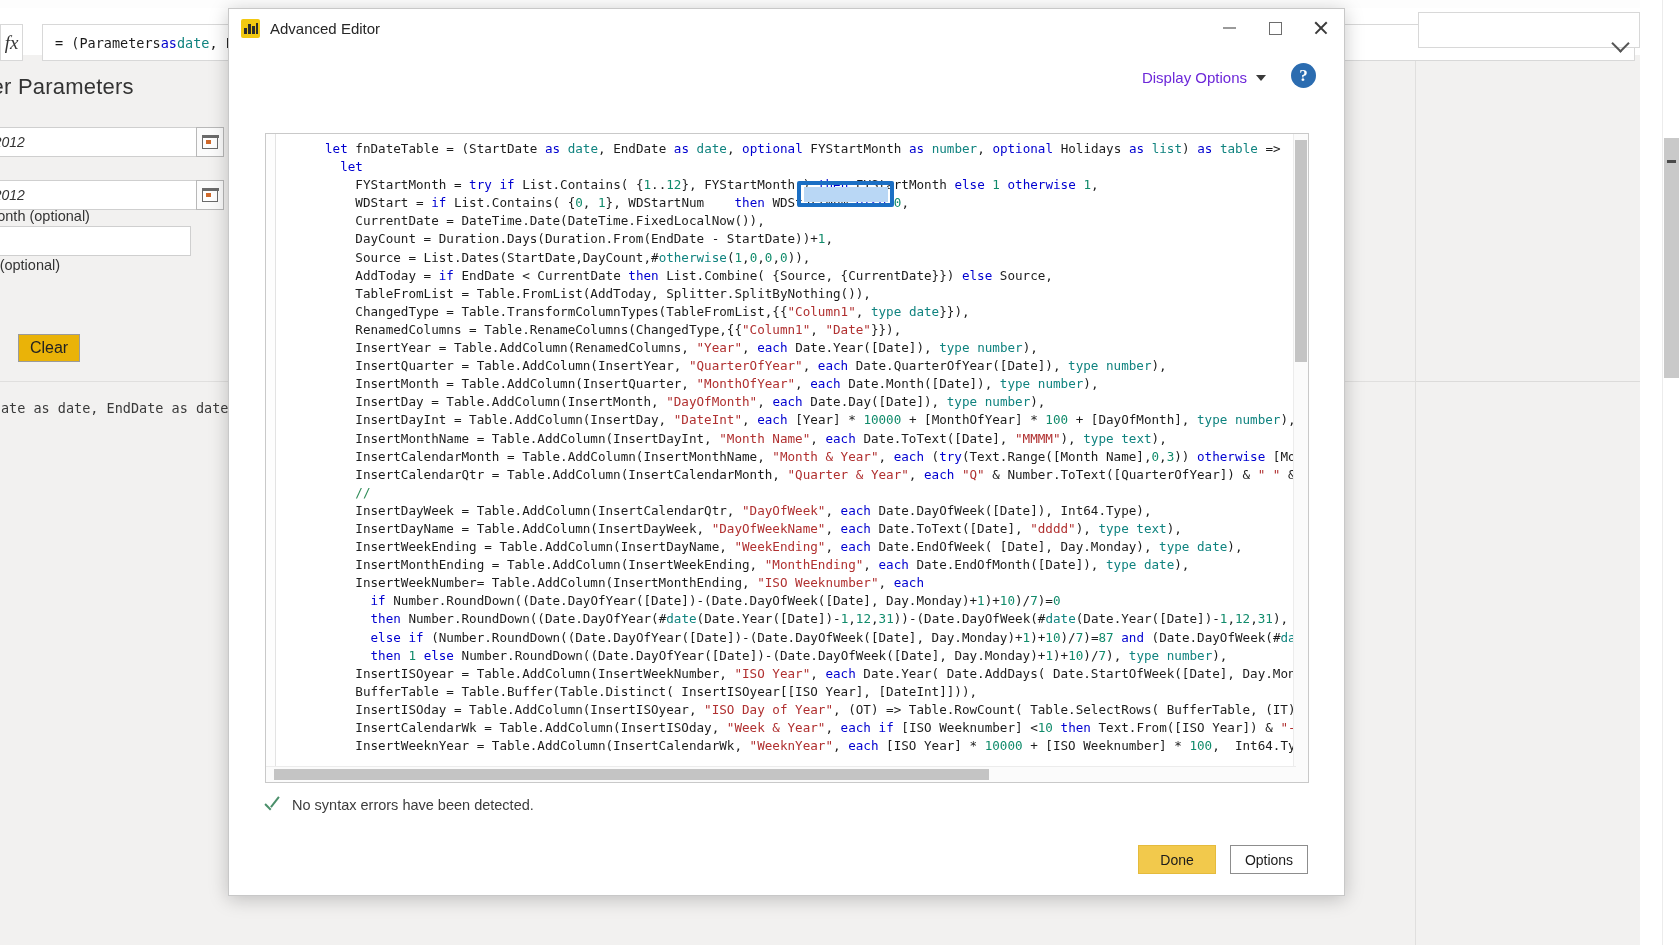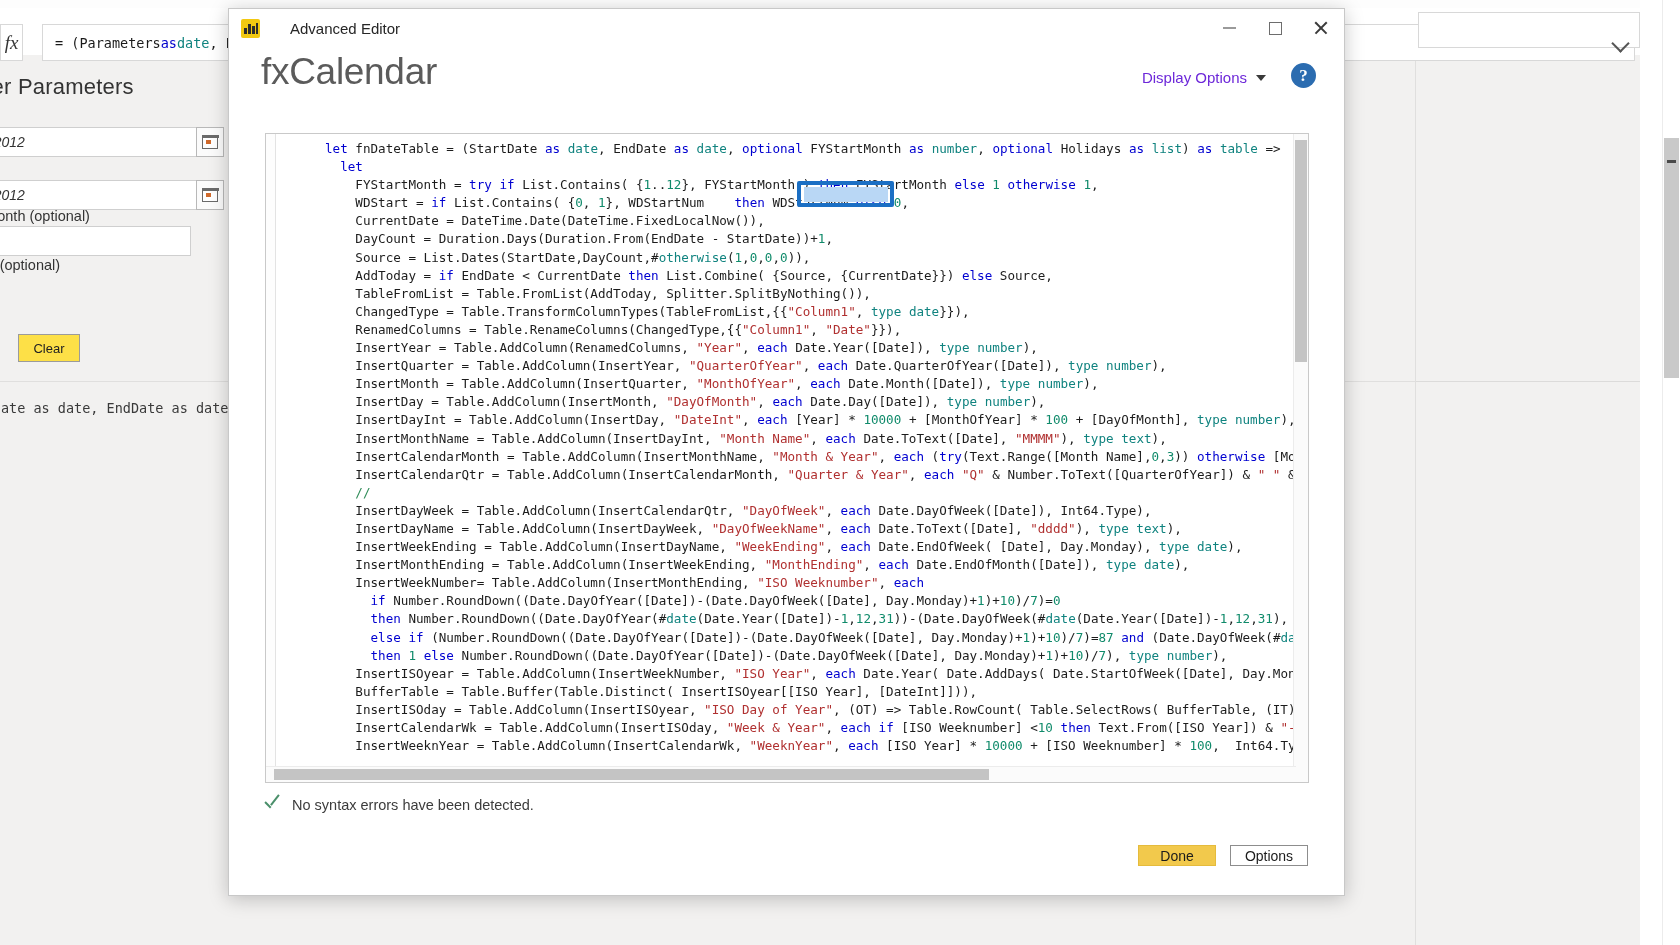--- a/index.html
+++ b/index.html
@@ -26,42 +26,42 @@
   .bg-white-right{position:absolute;left:1640px;top:0;width:40px;height:945px;background:#ffffff;}
   .ptitle{position:absolute;left:-42px;top:74px;font-size:22px;color:#333;letter-spacing:.2px;}
   .plabel{position:absolute;font-size:14.5px;color:#333;}
   .pinput{position:absolute;height:30px;background:#fff;border:1px solid #cfcfcf;box-sizing:border-box;
           display:flex;align-items:center;padding-left:10px;font-size:14px;color:#333;font-style:italic;}
   .cal-btn{position:absolute;width:28px;height:30px;border:1px solid #b8b8b8;background:#fbfbfb;
            box-sizing:border-box;display:flex;align-items:center;justify-content:center;}
   .cal-glyph{width:16px;height:14px;border:1.5px solid #6a6a6a;box-sizing:border-box;position:relative;background:#fff;}
   .cal-glyph:after{content:"";position:absolute;left:3px;top:4px;width:5px;height:4px;background:#d06a2c;}
   .cal-glyph:before{content:"";position:absolute;left:-1.5px;top:-1.5px;right:-1.5px;height:3px;background:#6a6a6a;}
-  .clear-btn{position:absolute;left:18px;top:334px;width:62px;height:28px;background:#fde047;border:1px solid #9b9b9b;
-             box-sizing:border-box;font-size:13px;color:#222;display:flex;align-items:center;justify-content:center;}
+  .clear-btn{position:absolute;left:18px;top:334px;width:62px;height:28px;background:#eab308;border:1px solid #9b9b9b;
+             box-sizing:border-box;font-size:16px;color:#222;display:flex;align-items:center;justify-content:center;}
   .fndesc{position:absolute;left:-56px;top:400px;font-family:"DejaVu Sans Mono",monospace;font-size:13.5px;color:#3a3a3a;white-space:nowrap;}
   .bg-divider{position:absolute;left:0;top:381px;width:1415px;height:1px;background:#e0dfde;}
   .bg-divider2{position:absolute;left:1416px;top:381px;width:224px;height:1px;background:#dcdbda;}
   .rp-box{position:absolute;left:1418px;top:12px;width:222px;height:36px;background:#fff;border:1px solid #d8d8d8;box-sizing:border-box;}
   .rp-caret{position:absolute;right:12px;top:24px;width:11px;height:11px;border-right:2.4px solid #555;border-bottom:2.4px solid #555;transform:rotate(45deg);}
   .sb-track{position:absolute;right:0;top:0;width:17px;height:945px;background:#fff;border-left:1px solid #ececec;}
   .sb-thumb{position:absolute;right:1px;top:138px;width:15px;height:240px;background:#c9c9c9;}
   .sb-dash{position:absolute;right:4px;top:160px;width:9px;height:3px;background:#4a4a4a;}
 
   
   #dlg{position:absolute;left:228px;top:8px;width:1115px;height:886px;background:#ffffff;
        border:1px solid #c8c8c8;box-shadow:0 3px 18px rgba(0,0,0,.22);}
   .titlebar{position:relative;height:38px;display:flex;align-items:center;padding-left:12px;background:#fff;}
   .app-icon{width:19px;height:19px;background:#f2c811;border-radius:2px;position:relative;flex:none;margin-right:10px;}
   .app-icon i{position:absolute;bottom:4px;width:2.6px;background:#2b2b2b;display:block;}
   .app-icon i:nth-child(1){left:3px;height:6px;}
   .app-icon i:nth-child(2){left:7px;height:10px;}
   .app-icon i:nth-child(3){left:11px;height:7.5px;}
   .app-icon i:nth-child(4){left:14.6px;height:11px;}
-  .title-text{font-size:15px;color:#262626;margin-left:20px;}
+  .title-text{font-size:15px;color:#262626;}
   .wcbtns{position:absolute;right:0;top:0;height:38px;display:flex;}
   .wcbtn{width:46px;height:38px;display:flex;align-items:center;justify-content:center;}
   .wc-min{width:13px;height:1.6px;background:#9a9a9a;}
   .wc-max{width:13px;height:13px;border:1.7px solid #6d6d6d;box-sizing:border-box;}
   .wc-close{position:relative;width:16px;height:16px;}
   .wc-close:before,.wc-close:after{content:"";position:absolute;left:0;top:7px;width:16px;height:1.7px;background:#3a3a3a;}
   .wc-close:before{transform:rotate(45deg);} .wc-close:after{transform:rotate(-45deg);}
 
   .dlg-head{position:relative;height:68px;}
   .dlg-title{position:absolute;left:32px;top:4px;font-size:37px;color:#5b5b5b;font-weight:300;letter-spacing:-.3px;}
@@ -83,27 +83,27 @@
   .code .nu{color:#0f8a6a;}
   .code .cm{color:#2e8b57;}
   .v-sb{position:absolute;right:0;top:0;width:14px;height:648px;background:#fbfbfb;border-left:1px solid #ececec;}
   .v-thumb{position:absolute;right:1px;top:6px;width:12px;height:222px;background:#c4c4c4;}
   .h-sb{position:absolute;left:0;bottom:0;width:1030px;height:15px;background:#fbfbfb;border-top:1px solid #ececec;}
   .h-thumb{position:absolute;left:8px;top:2px;width:715px;height:11px;background:#c4c4c4;}
 
   .hl-box{position:absolute;left:531px;top:47px;width:97px;height:26px;border:4px solid #1b6fc4;border-radius:2px;box-sizing:border-box;}
   .hl-sel{position:absolute;left:538px;top:53px;width:84px;height:15px;background:#b9d7f5;}
 
-  .status{position:absolute;left:36px;top:788px;display:flex;gap:10px;font-size:14.5px;color:#3c3c3c;}
+  .status{position:absolute;left:36px;top:788px;display:flex;align-items:center;gap:10px;font-size:14.5px;color:#3c3c3c;}
   .chk{width:17px;height:12px;position:relative;flex:none;}
   .chk:before{content:"";position:absolute;left:0;top:4px;width:8px;height:2.2px;background:#4a8f6a;transform:rotate(45deg);transform-origin:left center;}
   .chk:after{content:"";position:absolute;left:5.5px;top:7px;width:13px;height:2.2px;background:#4a8f6a;transform:rotate(-52deg);transform-origin:left center;}
 
   .footer{position:absolute;right:36px;top:836px;display:flex;gap:14px;}
-  .btn{height:21px;min-width:78px;font-size:14px;display:flex;align-items:center;justify-content:center;
+  .btn{height:29px;min-width:78px;font-size:14px;display:flex;align-items:center;justify-content:center;
        box-sizing:border-box;}
   .btn-done{background:#f2c94c;color:#1b1b1b;border:1px solid #e5bb3c;}
   .btn-cancel{background:#fff;color:#1b1b1b;border:1px solid #8d8d8d;}
 </style>
 </head>
 <body>
 
 <div id="bg">
   <div class="bg-topstrip"></div>
 
@@ -174,21 +174,20 @@
       <div class="wcbtn">
           <span class="wc-max"></span>
         </div>
       <div class="wcbtn">
           <span class="wc-close"></span>
         </div>
     </div>
   </div>
 
   <div class="dlg-head">
-    <div class="dlg-title">fxCalendar</div>
     <div class="disp-opt">
       <span>Display Options</span>
       <span class="dd-caret"></span>
     </div>
     <div class="help-ico">?</div>
   </div>
 
   <div class="code-wrap">
     <div class="gutter"></div>
     <div class="code" id="code-area"><span class="kw">let</span> fnDateTable = (StartDate <span class="kw">as</span> <span class="ty">date</span>, EndDate <span class="kw">as</span> <span class="ty">date</span>, <span class="kw">optional</span> FYStartMonth <span class="kw">as</span> <span class="ty">number</span>, <span class="kw">optional</span> Holidays <span class="kw">as</span> <span class="ty">list</span>) <span class="kw">as</span> <span class="ty">table</span> =&gt;

